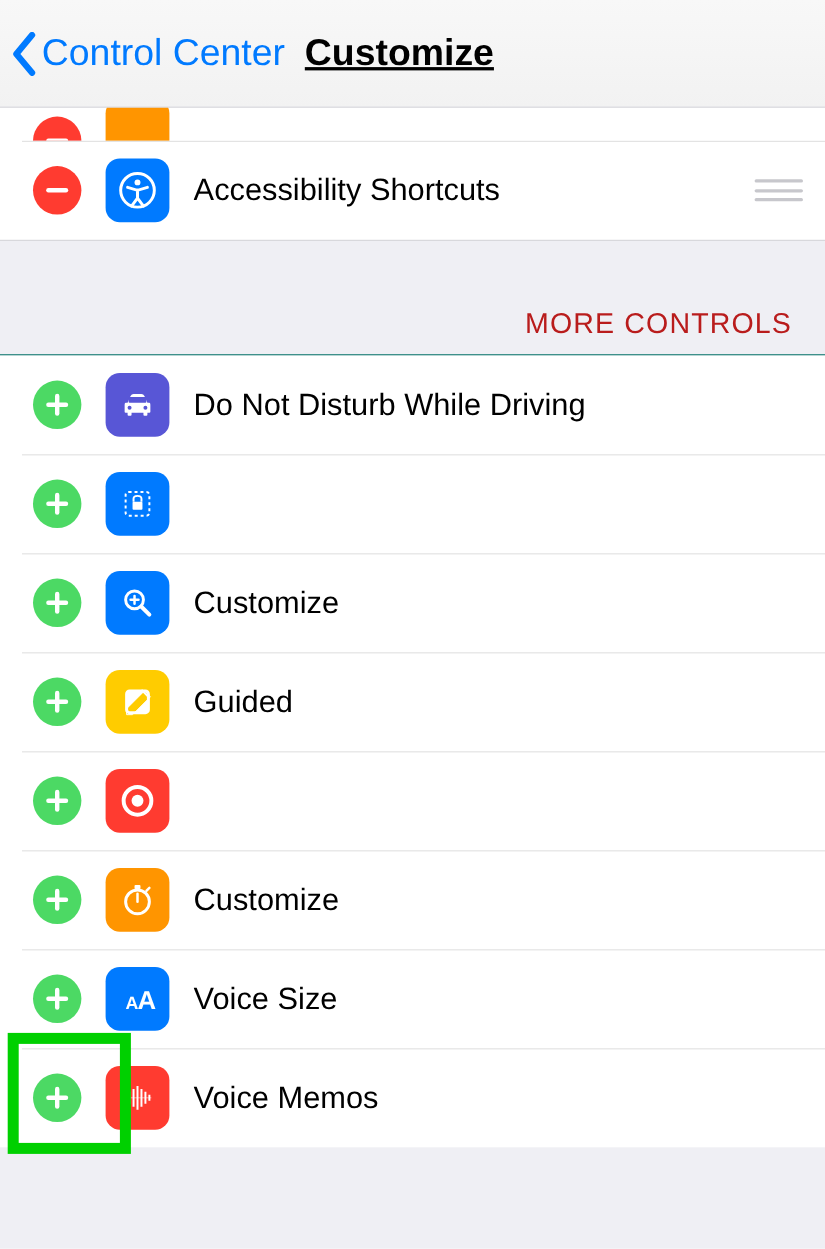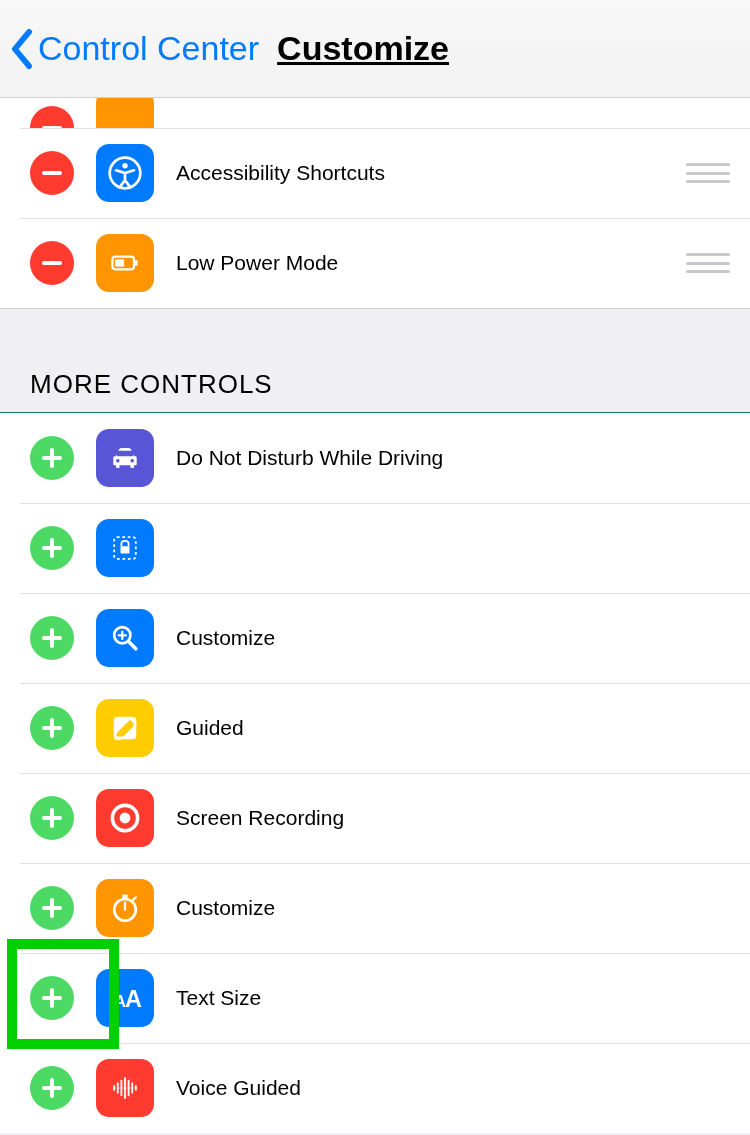--- a/index.html
+++ b/index.html
@@ -30,24 +30,25 @@
   .back svg { width: 24px; height: 40px; }
   .title {
     font-size: 34px;
     font-weight: 600;
     color: #000;
     margin-left: 18px;
     text-decoration: underline;
   }
   .section-header {
     font-size: 26px;
-    color: #000000;
+    color: #b91c1c;
     letter-spacing: 1px;
     padding: 60px 30px 12px;
     background: #efeff4;
+    text-align: right;
   }
   .list {
     background: #fff;
   }
   .row {
     display: flex;
     align-items: center;
     height: 90px;
     padding: 0 20px 0 30px;
     position: relative;
@@ -104,21 +105,21 @@
     height: 58px;
     border-radius: 13px;
     margin-left: 22px;
     flex-shrink: 0;
     display: flex;
     align-items: center;
     justify-content: center;
     color: #fff;
   }
   .label {
-    font-size: 21px;
+    font-size: 28px;
     color: #000;
     margin-left: 22px;
     flex: 1;
     white-space: nowrap;
     overflow: hidden;
   }
   .drag {
     width: 44px;
     height: 20px;
     display: flex;
@@ -184,36 +185,20 @@
         </svg>
     </div>
     <div class="label">Accessibility Shortcuts</div>
     <div class="drag">
         <span></span>
         <span></span>
         <span></span>
       </div>
   </div>
 
-  <div class="row">
-    <div class="circle remove"></div>
-    <div class="app-icon bg-orange">
-      <svg viewBox="0 0 40 40">
-          <rect x="6" y="13" width="24" height="14" rx="3" fill="none" stroke="#fff" stroke-width="2.5"></rect>
-          <rect x="31" y="17" width="3" height="6" rx="1" fill="#fff"></rect>
-          <rect x="9" y="16" width="10" height="8" fill="#fff"></rect>
-        </svg>
-    </div>
-    <div class="label">Low Power Mode</div>
-    <div class="drag">
-        <span></span>
-        <span></span>
-        <span></span>
-      </div>
-  </div>
 </div>
 
 <div class="section-header">MORE CONTROLS</div>
 
 <div class="list more">
 
   <div class="row">
     <div class="circle add"></div>
     <div class="app-icon bg-indigo">
       <svg viewBox="0 0 40 40">
@@ -264,21 +249,20 @@
   </div>
 
   <div class="row">
     <div class="circle add"></div>
     <div class="app-icon bg-red">
       <svg viewBox="0 0 40 40">
           <circle cx="20" cy="20" r="14" fill="none" stroke="#fff" stroke-width="4"></circle>
           <circle cx="20" cy="20" r="6" fill="#fff"></circle>
         </svg>
     </div>
-    <div class="label">Screen Recording</div>
   </div>
 
   <div class="row">
     <div class="circle add"></div>
     <div class="app-icon bg-orange2">
       <svg viewBox="0 0 40 40">
           <circle cx="20" cy="22" r="12" fill="none" stroke="#fff" stroke-width="3"></circle>
           <line x1="20" y1="22" x2="20" y2="14" stroke="#fff" stroke-width="2.5" stroke-linecap="round"></line>
           <rect x="17" y="5" width="6" height="4" rx="1" fill="#fff"></rect>
           <line x1="29" y1="11" x2="32" y2="8" stroke="#fff" stroke-width="2.5" stroke-linecap="round"></line>
@@ -288,35 +272,35 @@
   </div>
 
   <div class="row">
     <div class="circle add"></div>
     <div class="app-icon bg-blue3">
       <svg viewBox="0 0 40 40">
           <text x="8" y="30" font-size="18" font-weight="700" fill="#fff" font-family="Helvetica">A</text>
           <text x="20" y="30" font-size="26" font-weight="700" fill="#fff" font-family="Helvetica">A</text>
         </svg>
     </div>
-    <div class="label">Text Size</div>
+    <div class="label">Voice Size</div>
   </div>
 
   <div class="row">
     <div class="circle add"></div>
     <div class="app-icon bg-red2">
       <svg viewBox="0 0 40 40">
         <line x1="6" y1="20" x2="34" y2="20" stroke="#fff" stroke-width="1" opacity="0.5"></line>
         <line x1="8" y1="17" x2="8" y2="23" stroke="#fff" stroke-width="2"></line>
         <line x1="12" y1="14" x2="12" y2="26" stroke="#fff" stroke-width="2"></line>
         <line x1="16" y1="11" x2="16" y2="29" stroke="#fff" stroke-width="2"></line>
         <line x1="20" y1="8" x2="20" y2="32" stroke="#fff" stroke-width="2"></line>
         <line x1="24" y1="11" x2="24" y2="29" stroke="#fff" stroke-width="2"></line>
         <line x1="28" y1="14" x2="28" y2="26" stroke="#fff" stroke-width="2"></line>
         <line x1="32" y1="17" x2="32" y2="23" stroke="#fff" stroke-width="2"></line>
       </svg>
     </div>
-    <div class="label">Voice Guided</div>
+    <div class="label">Voice Memos</div>
   </div>
 
 </div>
 
 <div class="highlight-box"></div>
 
 </body></html>

